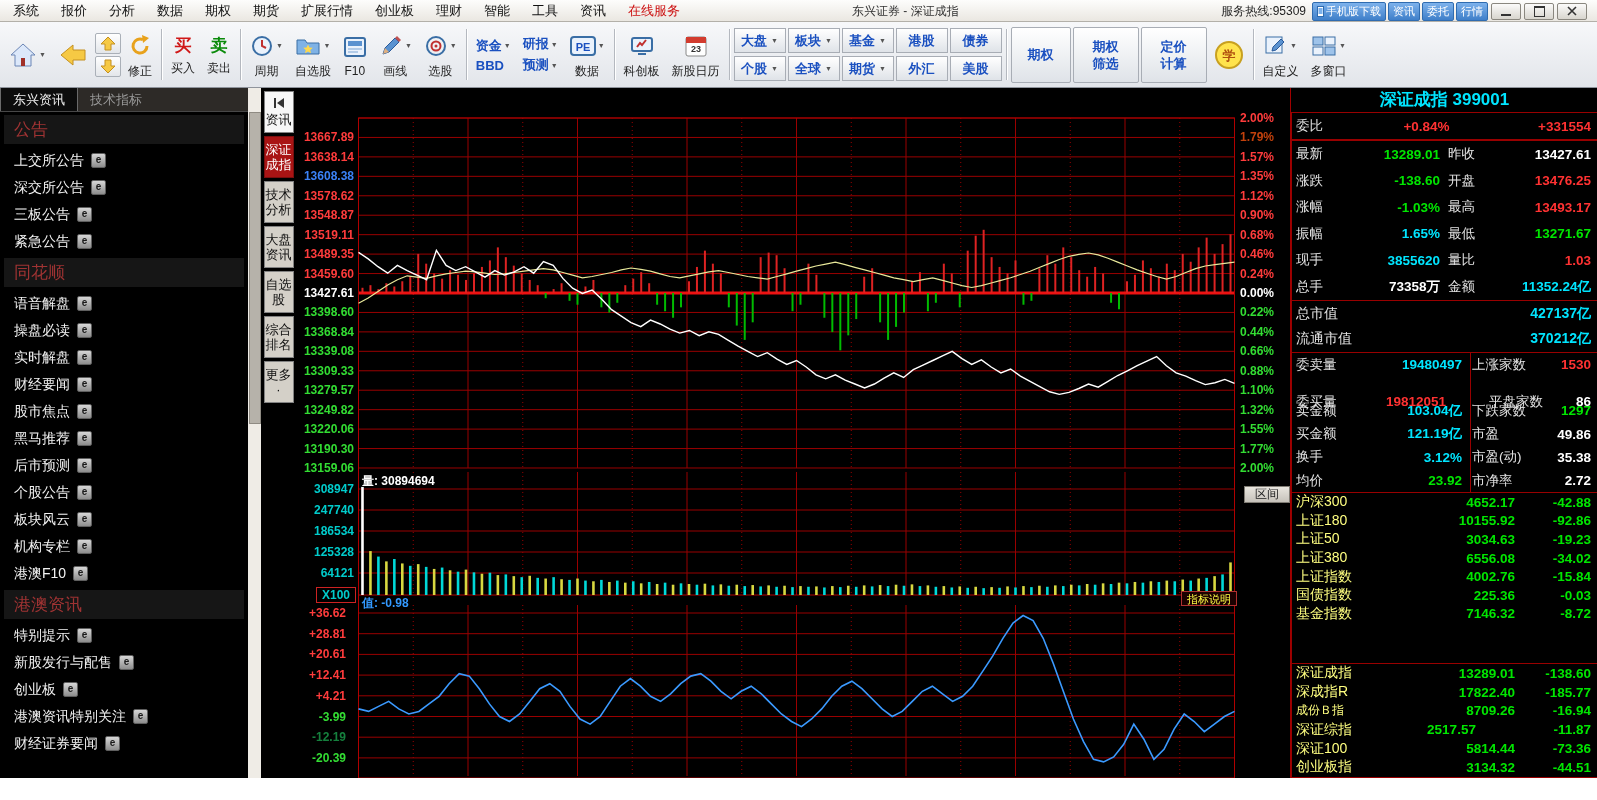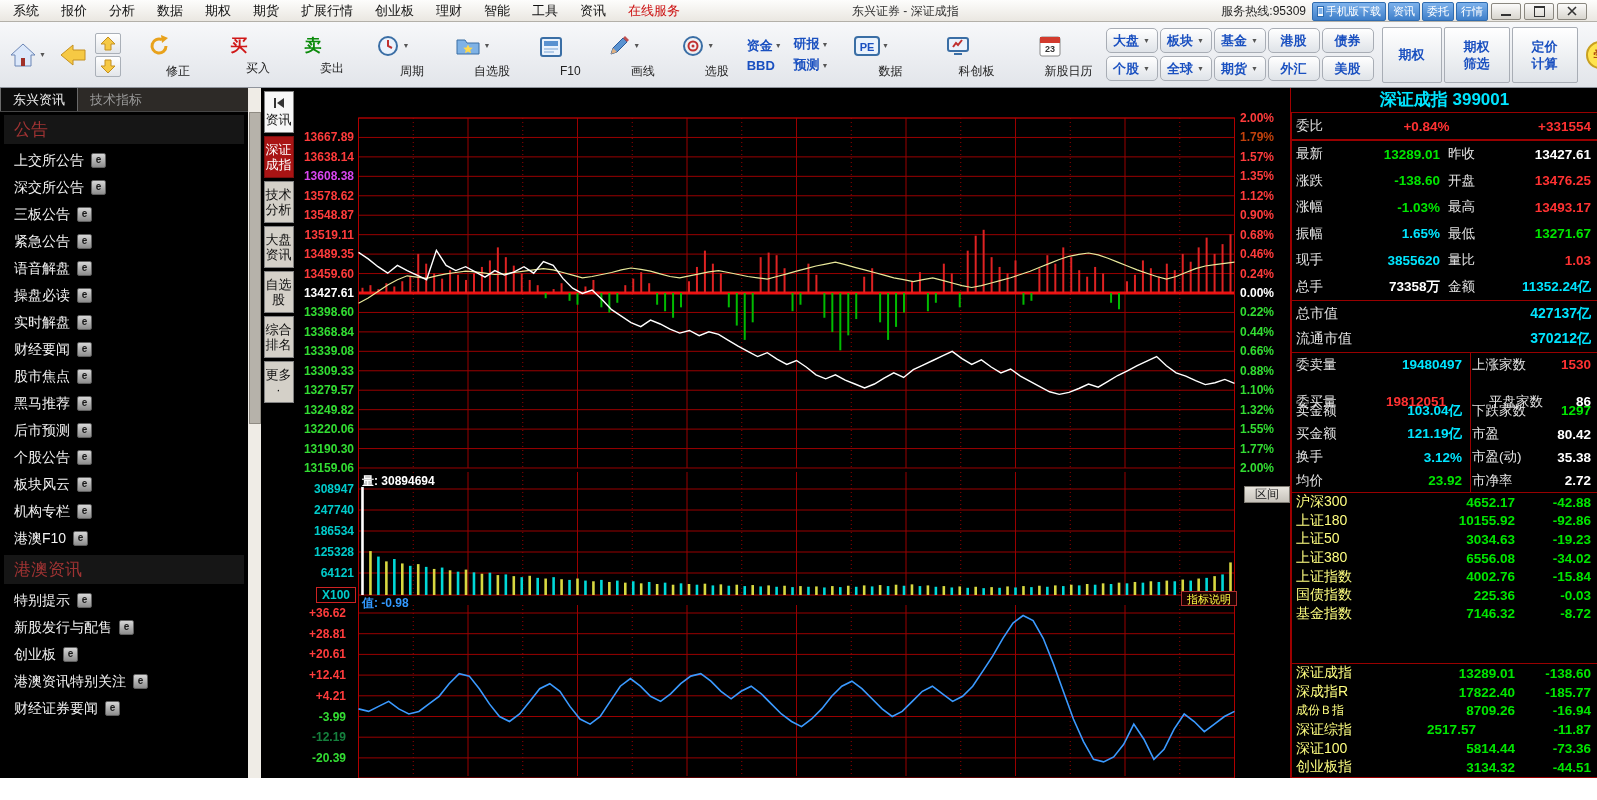--- a/index.html
+++ b/index.html
@@ -14,29 +14,29 @@
   .hotline{font-size:12px;color:#222;margin-right:3px;white-space:nowrap;}
   .qbtn{display:flex;align-items:center;gap:2px;background:linear-gradient(#7db2ec,#3f7fc9);color:#fff;font-size:11px;padding:1px 4px;height:15px;border:1px solid #2f6cb0;border-radius:2px;white-space:nowrap;}
   .winctl{width:30px;height:17px;background:linear-gradient(#fbfbfa,#d8d5ce);border:1px solid #8a877f;border-radius:2px;display:flex;align-items:center;justify-content:center;padding:0;}
   
   .toolbar{position:absolute;left:0;top:22px;width:1597px;height:66px;background:linear-gradient(#f7f8fa,#e2e5ea);border-bottom:1px solid #8f949c;box-sizing:border-box;display:flex;align-items:stretch;padding:2px 4px;}
   .tgroup{display:flex;align-items:center;gap:2px;}
   .tsep{width:1px;background:#b4b8bf;box-shadow:1px 0 0 #fff;margin:5px 4px;}
   .tbtn{display:flex;flex-direction:column;align-items:center;justify-content:center;gap:1px;padding:1px 5px;font-size:12px;color:#222;border-radius:2px;}
   .tbtn .irow{display:flex;align-items:center;height:32px;}
   .caret{font-size:7px;color:#555;margin-left:2px;}
-  .tlabel{font-size:12px;color:#222;white-space:nowrap;margin-left:38px;}
+  .tlabel{font-size:12px;color:#222;white-space:nowrap;}
   .bigchar-red{font-size:17px;font-weight:bold;color:#d01818;line-height:26px;}
   .bigchar-green{font-size:17px;font-weight:bold;color:#0a8a0a;line-height:26px;}
   .arrowstack{display:flex;flex-direction:column;gap:2px;justify-content:center;}
   .smallbtn{width:24px;height:19px;display:flex;align-items:center;justify-content:center;background:linear-gradient(#ffffff,#e3e6ea);border:1px solid #aab0b8;border-radius:2px;}
   .flatpair{display:flex;flex-direction:column;justify-content:center;gap:3px;padding:0 5px;}
   .flattxt{font-size:13px;font-weight:bold;color:#1a50c0;display:flex;align-items:center;white-space:nowrap;}
   .pairbtns{display:flex;flex-direction:column;gap:3px;justify-content:center;}
-  .mbtn{height:25px;min-width:52px;box-sizing:border-box;display:flex;align-items:center;justify-content:center;background:linear-gradient(#ffffff,#dfe3e8);border:1px solid #a8adb5;border-radius:5px;font-size:13px;font-weight:bold;color:#1a50c0;gap:2px;padding:0 5px;}
+  .mbtn{height:25px;min-width:52px;box-sizing:border-box;display:flex;align-items:center;justify-content:center;background:linear-gradient(#ffffff,#dfe3e8);border:1px solid #a8adb5;border-radius:0;font-size:13px;font-weight:bold;color:#1a50c0;gap:2px;padding:0 5px;}
   .tallbtn{height:54px;min-width:46px;display:flex;align-items:center;justify-content:center;background:linear-gradient(#ffffff,#dfe3e8);border:1px solid #a8adb5;border-radius:2px;font-size:13px;font-weight:bold;color:#1a50c0;text-align:center;padding:0 6px;line-height:17px;}
   
   .sidebar{position:absolute;left:0;top:88px;width:248px;height:690px;background:#000;overflow:hidden;}
   .side-tabs{display:flex;height:23px;background:#2d2a27;border-bottom:1px solid #484848;align-items:flex-end;}
   .side-tab{padding:3px 12px 2px;font-size:13px;color:#999;}
   .side-tab.active{background:#0c0c0c;color:#f0f0f0;border:1px solid #6a6a6a;border-bottom:none;}
   .side-header{margin:3px 4px;padding:3px 10px;background:#161616;color:#a03333;font-size:17px;}
   .side-item{display:flex;align-items:center;gap:7px;padding-left:14px;height:27px;color:#f2f2f2;font-size:14px;}
   .ebadge{width:13px;height:13px;background:linear-gradient(#d6d6d6,#8d8d8d);border:1px solid #5f5f5f;border-radius:2px;color:#1a1a1a;font-size:10px;line-height:12px;text-align:center;font-weight:bold;}
   .side-scroll{position:absolute;left:248px;top:88px;width:13px;height:690px;background:#efece6;}
@@ -396,20 +396,21 @@
           <span class="ebadge">e</span>
         </div>
         <div class="side-item">
           <span>三板公告</span>
           <span class="ebadge">e</span>
         </div>
         <div class="side-item">
           <span>紧急公告</span>
           <span class="ebadge">e</span>
         </div>
+        <div class="side-header">同花顺</div>
         <div class="side-item">
           <span>语音解盘</span>
           <span class="ebadge">e</span>
         </div>
         <div class="side-item">
           <span>操盘必读</span>
           <span class="ebadge">e</span>
         </div>
         <div class="side-item">
           <span>实时解盘</span>
@@ -931,21 +932,21 @@
         <line x1="926.5545454545454" y1="507" x2="926.5545454545454" y2="486.41398476634873" stroke="#00d8d8" stroke-width="2.6"></line>
         <line x1="934.5181818181818" y1="507" x2="934.5181818181818" y2="474.40547588005217" stroke="#d8d840" stroke-width="2.6"></line>
         <polyline points="62.5,215.2 72.2,210.0 82.0,203.4 91.7,196.9 101.4,191.7 111.2,187.8 120.9,189.1 130.6,190.4 140.4,187.8 150.1,185.8 159.8,184.5 169.6,183.2 179.3,183.9 189.0,185.2 198.8,186.5 208.5,185.8 218.2,184.5 228.0,183.2 237.7,181.9 247.4,180.6 257.2,181.9 266.9,184.5 276.6,187.1 286.4,189.8 296.1,188.5 305.8,186.5 315.6,184.5 325.3,181.9 335.0,180.0 344.8,181.3 354.5,183.2 364.2,185.8 374.0,188.5 383.7,189.8 393.4,187.8 403.2,185.8 412.9,183.9 422.6,182.6 432.4,184.5 442.1,186.5 451.8,188.5 461.6,189.8 471.3,191.1 481.0,188.5 490.8,185.8 500.5,183.2 510.2,180.6 520.0,178.0 529.7,176.1 539.4,174.1 549.2,176.7 558.9,179.3 568.6,181.9 578.4,184.5 588.1,187.1 597.8,189.8 607.6,191.7 617.3,193.7 627.0,191.7 636.8,189.8 646.5,192.4 656.2,195.0 666.0,197.6 675.7,199.5 685.4,197.6 695.2,195.0 704.9,192.4 714.6,189.8 724.4,186.5 734.1,183.2 743.8,179.3 753.6,175.4 763.3,171.5 773.0,168.3 782.8,166.3 792.5,165.0 802.2,166.9 812.0,170.2 821.7,174.1 831.4,178.0 841.2,181.9 850.9,185.2 860.6,188.5 870.4,191.1 880.1,188.5 889.8,184.5 899.6,180.6 909.3,178.0 919.0,176.7 928.8,175.4 938.5,174.1" fill="none" stroke="#e8e89a" stroke-width="1.2"></polyline>
         <polyline points="62.5,164.3 72.2,170.9 82.0,178.7 91.7,185.2 101.4,177.4 111.2,182.6 120.9,187.1 130.6,191.7 140.4,162.4 150.1,177.4 159.8,182.6 169.6,178.7 179.3,183.9 189.0,189.1 198.8,182.6 208.5,187.1 218.2,183.9 228.0,178.7 237.7,185.2 247.4,173.5 257.2,177.4 266.9,190.4 276.6,200.2 286.4,205.4 296.1,202.1 305.8,211.3 315.6,221.7 325.3,228.2 335.0,234.7 344.8,238.6 354.5,232.1 364.2,236.0 374.0,241.2 383.7,245.1 393.4,242.5 403.2,247.7 412.9,243.8 422.6,246.4 432.4,252.3 442.1,258.2 451.8,263.4 461.6,268.6 471.3,264.7 481.0,271.2 490.8,276.4 500.5,272.5 510.2,279.0 520.0,286.8 529.7,290.8 539.4,286.8 549.2,292.1 558.9,296.0 568.6,299.9 578.4,296.0 588.1,290.1 597.8,284.9 607.6,289.5 617.3,281.6 627.0,277.1 636.8,272.5 646.5,267.9 656.2,263.4 666.0,270.6 675.7,276.4 685.4,271.9 695.2,279.0 704.9,284.9 714.6,281.0 724.4,288.1 734.1,293.4 743.8,298.6 753.6,303.8 763.3,306.4 773.0,304.4 782.8,300.5 792.5,296.0 802.2,299.2 812.0,293.4 821.7,287.5 831.4,282.9 841.2,277.7 850.9,273.2 860.6,268.6 870.4,277.7 880.1,284.9 889.8,288.1 899.6,292.7 909.3,296.6 919.0,294.7 928.8,291.4 938.5,295.3" fill="none" stroke="#ffffff" stroke-width="1.4"></polyline>
         <polyline points="62.5,620.9 72.6,623.4 82.6,618.4 92.7,613.4 102.8,620.9 112.8,626.0 122.9,623.4 133.0,615.9 143.1,608.3 153.1,595.7 163.2,585.6 173.3,588.1 183.3,600.7 193.4,615.9 203.5,628.5 213.5,633.5 223.6,626.0 233.7,613.4 243.7,600.7 253.8,595.7 263.9,603.3 273.9,618.4 284.0,631.0 294.1,636.1 304.2,628.5 314.2,613.4 324.3,598.2 334.4,590.6 344.4,598.2 354.5,608.3 364.6,613.4 374.6,605.8 384.7,595.7 394.8,588.1 404.8,585.6 414.9,593.2 425.0,603.3 435.1,610.8 445.1,603.3 455.2,598.2 465.3,605.8 475.3,615.9 485.4,626.0 495.5,633.5 505.5,638.6 515.6,631.0 525.7,620.9 535.7,608.3 545.8,598.2 555.9,593.2 565.9,600.7 576.0,610.8 586.1,620.9 596.2,628.5 606.2,623.4 616.3,613.4 626.4,603.3 636.4,598.2 646.5,605.8 656.6,613.4 666.6,608.3 676.7,598.2 686.8,583.1 696.8,567.9 706.9,550.3 717.0,535.1 727.1,527.5 737.1,532.6 747.2,550.3 757.3,575.5 767.3,603.3 777.4,631.0 787.5,653.7 797.5,671.4 807.6,673.9 817.7,668.9 827.7,656.3 837.8,636.1 847.9,651.2 857.9,671.4 868.0,661.3 878.1,641.1 888.2,626.0 898.2,633.5 908.3,643.6 918.4,636.1 928.4,628.5 938.5,623.4" fill="none" stroke="#3b9aff" stroke-width="1.6"></polyline>
       </svg>
 
     <div id="chart-labels">
         <div class="sl" style="left: 0px; top: 42.444px; color: rgb(255, 60, 60); width: 58px; text-align: right; font-weight: bold;">13667.89</div>
         <div class="sl" style="left: 0px; top: 61.888px; color: rgb(255, 60, 60); width: 58px; text-align: right; font-weight: bold;">13638.14</div>
-        <div class="sl" style="left: 0px; top: 81.332px; color: #d946ef; width: 58px; text-align: right; font-weight: bold;">13608.38</div>
+        <div class="sl" style="left: 0px; top: 81.332px; color: #3b82f6; width: 58px; text-align: right; font-weight: bold;">13608.38</div>
         <div class="sl" style="left: 0px; top: 100.776px; color: rgb(255, 60, 60); width: 58px; text-align: right; font-weight: bold;">13578.62</div>
         <div class="sl" style="left: 0px; top: 120.22px; color: rgb(255, 60, 60); width: 58px; text-align: right; font-weight: bold;">13548.87</div>
         <div class="sl" style="left: 0px; top: 139.664px; color: rgb(255, 60, 60); width: 58px; text-align: right; font-weight: bold;">13519.11</div>
         <div class="sl" style="left: 0px; top: 159.108px; color: rgb(255, 60, 60); width: 58px; text-align: right; font-weight: bold;">13489.35</div>
         <div class="sl" style="left: 0px; top: 178.552px; color: rgb(255, 60, 60); width: 58px; text-align: right; font-weight: bold;">13459.60</div>
         <div class="sl" style="left: 0px; top: 197.996px; color: rgb(255, 255, 255); width: 58px; text-align: right; font-weight: bold;">13427.61</div>
         <div class="sl" style="left: 0px; top: 217.44px; color: rgb(51, 221, 51); width: 58px; text-align: right; font-weight: bold;">13398.60</div>
         <div class="sl" style="left: 0px; top: 236.884px; color: rgb(51, 221, 51); width: 58px; text-align: right; font-weight: bold;">13368.84</div>
         <div class="sl" style="left: 0px; top: 256.328px; color: rgb(51, 221, 51); width: 58px; text-align: right; font-weight: bold;">13339.08</div>
         <div class="sl" style="left: 0px; top: 275.772px; color: rgb(51, 221, 51); width: 58px; text-align: right; font-weight: bold;">13309.33</div>
@@ -1069,21 +1070,21 @@
         <div class="qrow" style="top: 46.4px; height: 23.2px;">
           <span class="qlab" style="width: 56px;">卖金额</span>
           <span class="qv c-cyan" style="width: 110px; text-align: right; margin-right: 10px;">103.04亿</span>
           <span class="qlab" style="width: 64px;">下跌家数</span>
           <span class="qv c-green" style="flex: 1 1 0%; text-align: right;">1297</span>
         </div>
         <div class="qrow" style="top: 69.6px; height: 23.2px;">
           <span class="qlab" style="width: 56px;">买金额</span>
           <span class="qv c-cyan" style="width: 110px; text-align: right; margin-right: 10px;">121.19亿</span>
           <span class="qlab" style="width: 64px;">市盈</span>
-          <span class="qv c-white" style="flex: 1 1 0%; text-align: right;">80.42</span>
+          <span class="qv c-white" style="flex: 1 1 0%; text-align: right;">49.86</span>
         </div>
         <div class="qrow" style="top: 92.8px; height: 23.2px;">
           <span class="qlab" style="width: 56px;">换手</span>
           <span class="qv c-cyan" style="width: 110px; text-align: right; margin-right: 10px;">3.12%</span>
           <span class="qlab" style="width: 64px;">市盈(动)</span>
           <span class="qv c-white" style="flex: 1 1 0%; text-align: right;">35.38</span>
         </div>
         <div class="qrow" style="top: 116px; height: 23.2px;">
           <span class="qlab" style="width: 56px;">均价</span>
           <span class="qv c-green" style="width: 110px; text-align: right; margin-right: 10px;">23.92</span>

